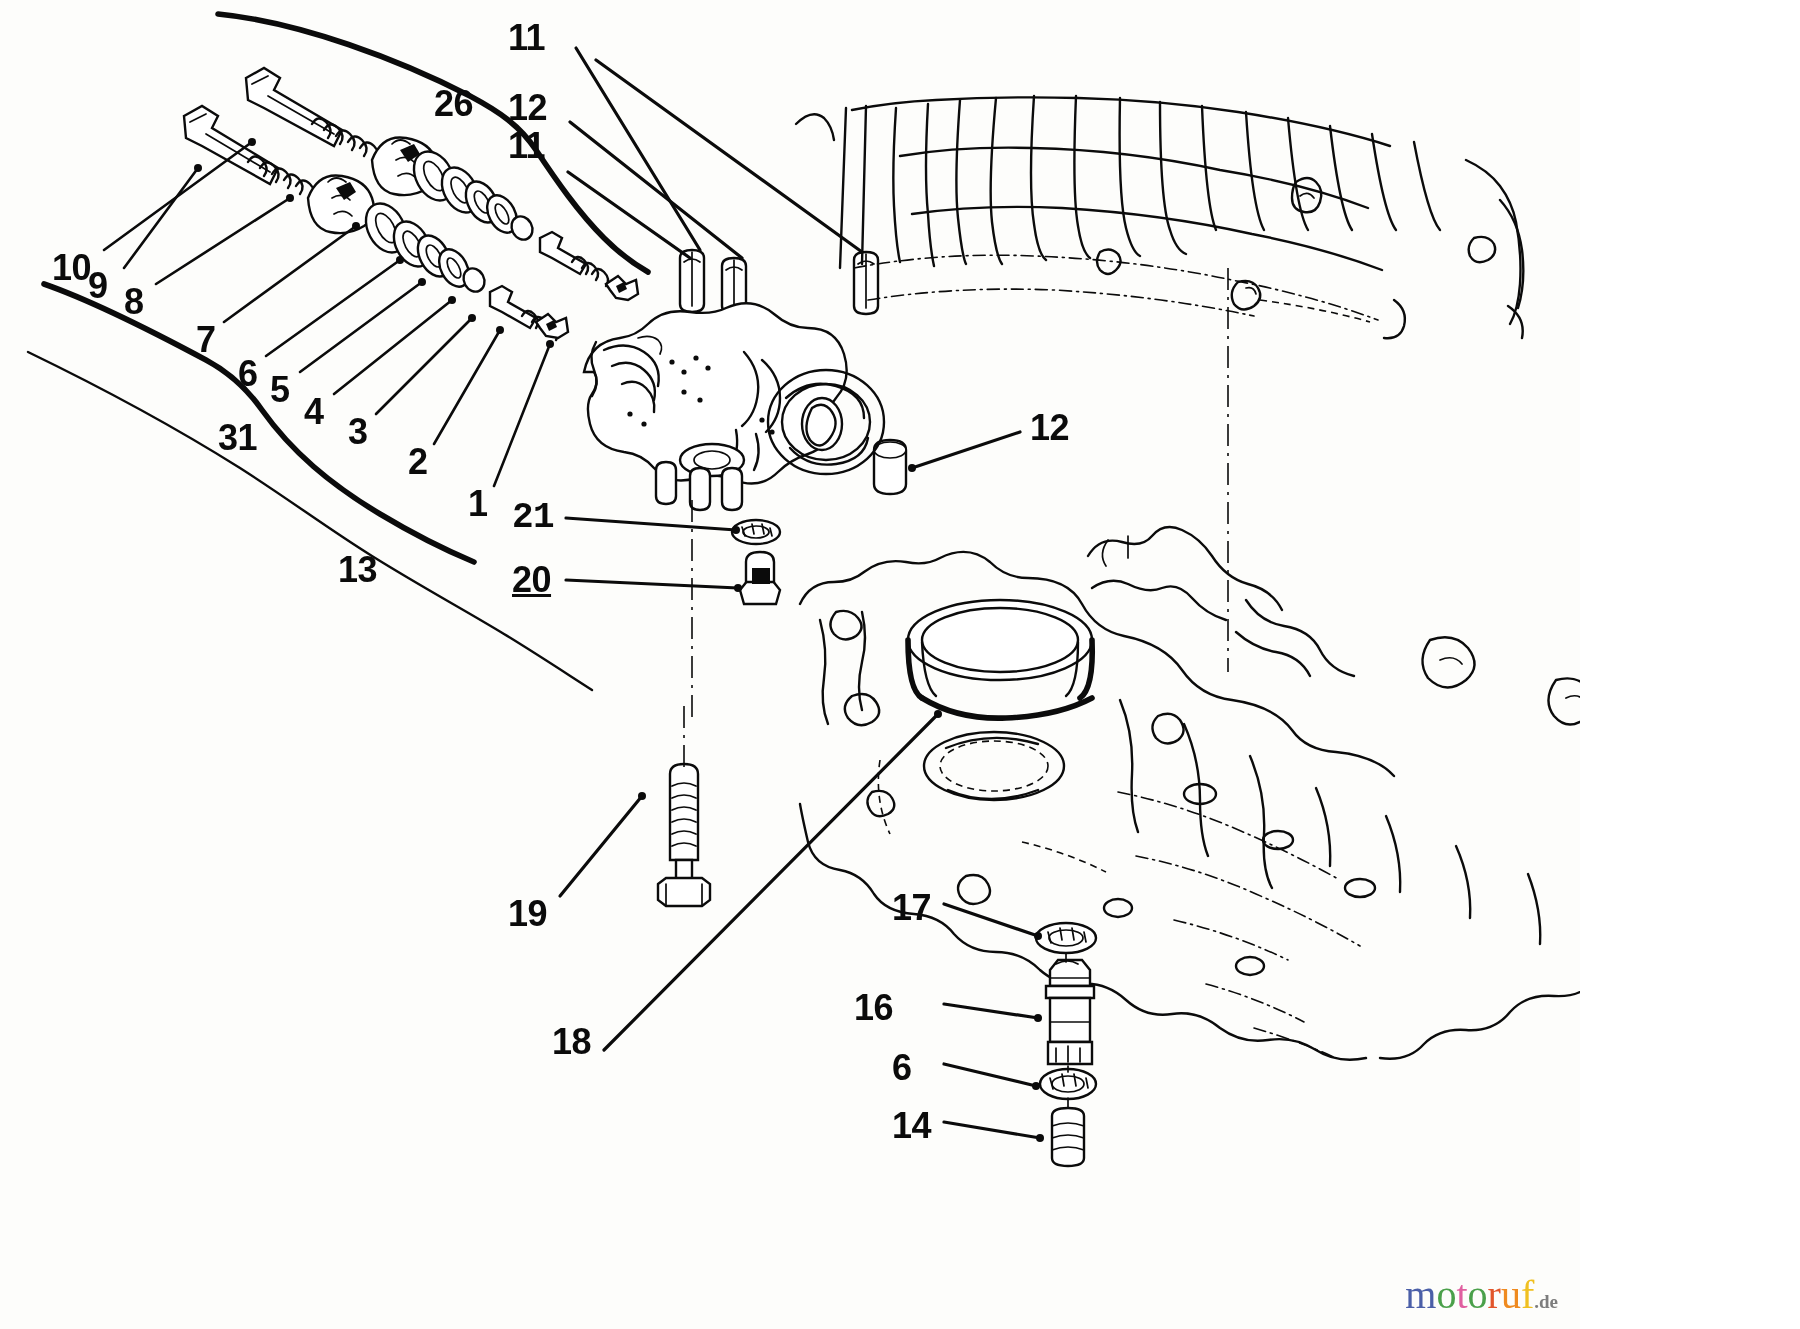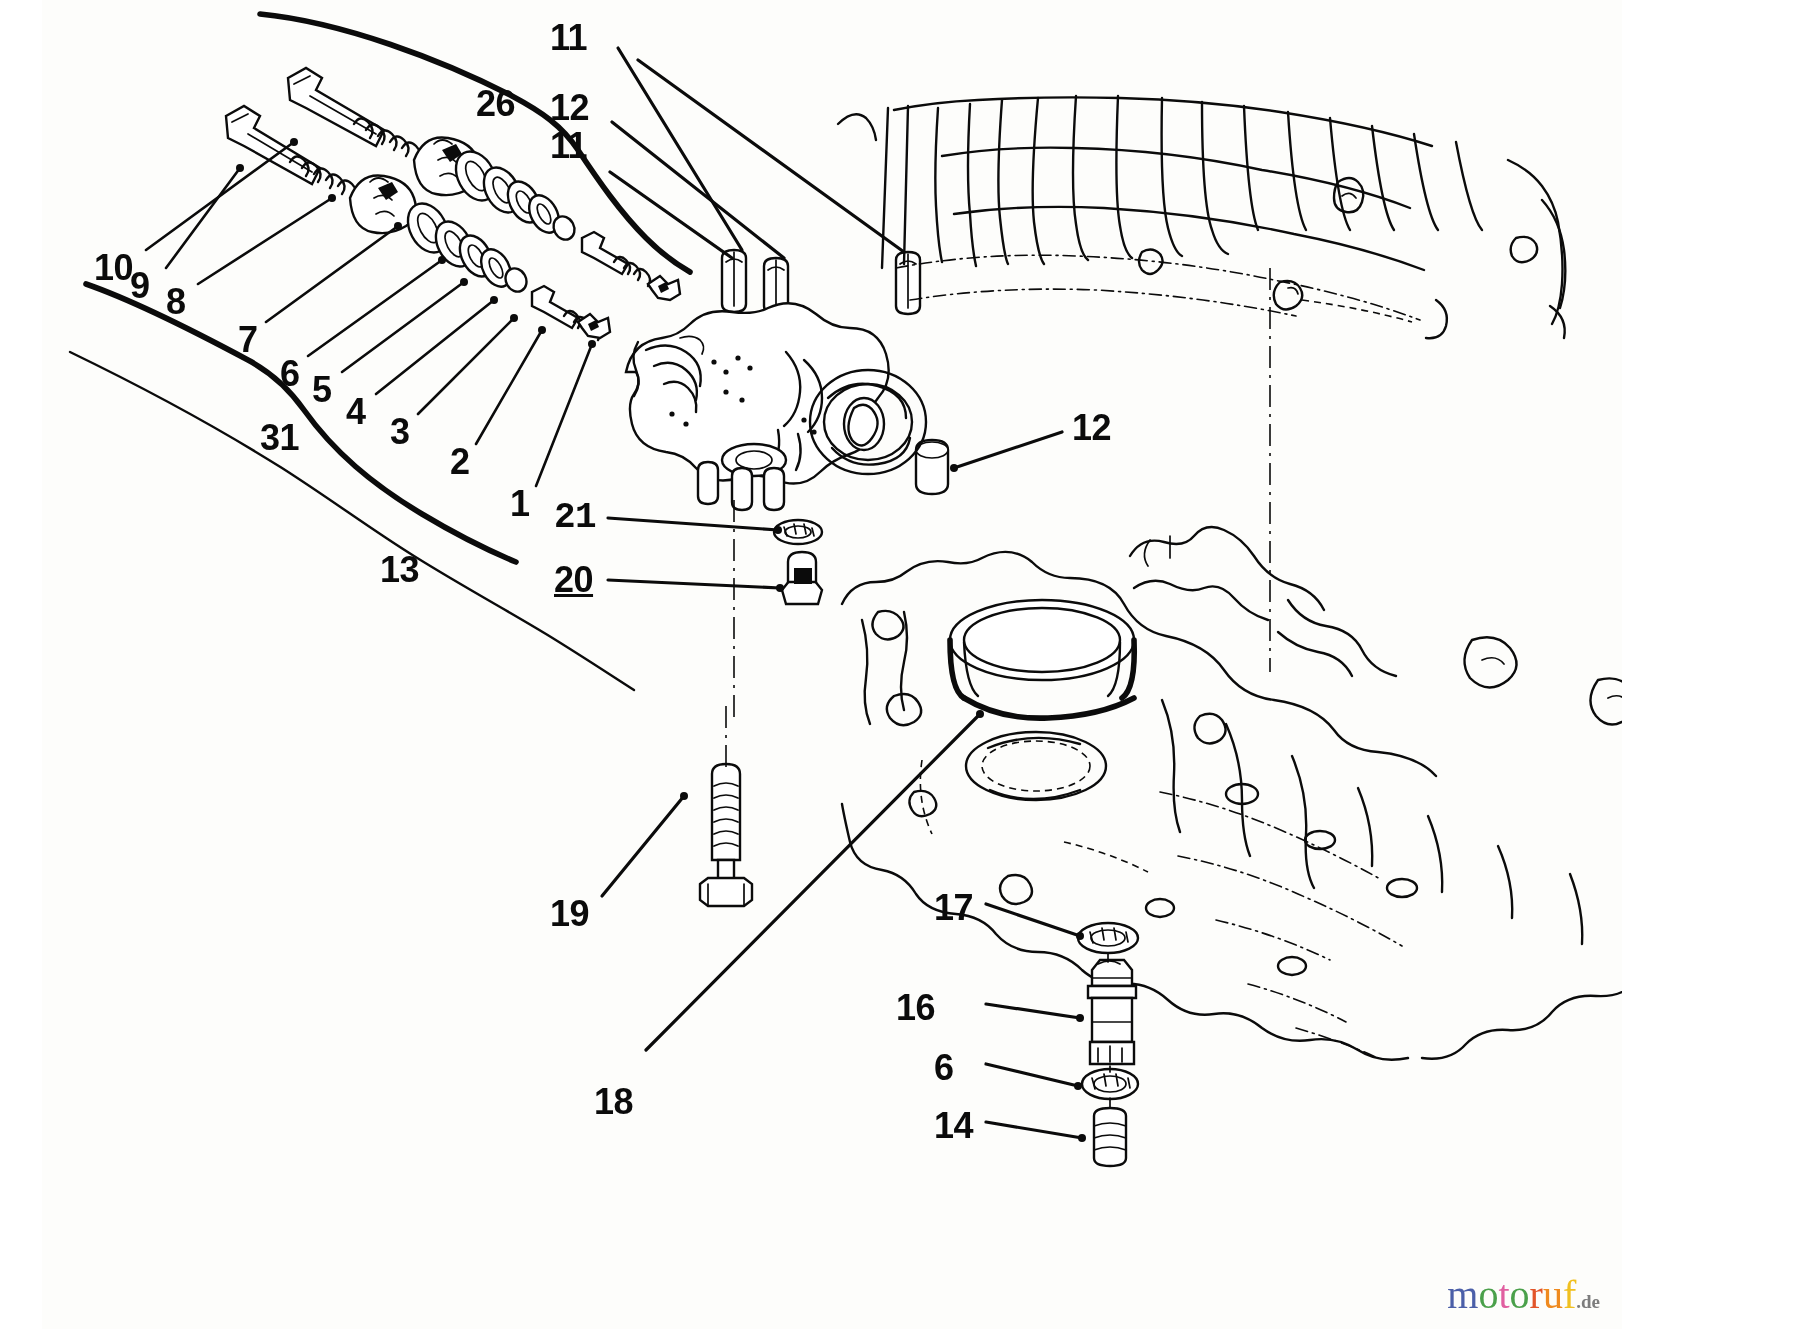--- a/index.html
+++ b/index.html
@@ -9,21 +9,20 @@
   }
   body {
     font-family: "Liberation Sans", sans-serif;
   }
   #page {
     position: relative;
     width: 1580px;
     height: 1329px;
     background: #fdfdfb;
     overflow: hidden;
-    margin-left: 42px;
   }
   #diagram-svg {
     position: absolute;
     left: 0;
     top: 0;
     width: 1800px;
     height: 1329px;
   }
   .callout-label {
     position: absolute;
@@ -495,21 +494,21 @@
   <div class="callout-label" style="left:304px; top:394px;">4</div>
   <div class="callout-label" style="left:348px; top:414px;">3</div>
   <div class="callout-label" style="left:408px; top:444px;">2</div>
   <div class="callout-label" style="left:468px; top:486px;">1</div>
   <div class="callout-label" style="left:218px; top:420px;">31</div>
   <div class="callout-label" style="left:338px; top:552px;">13</div>
   <div class="callout-label" style="left:512px; top:500px;font-family:Liberation Mono, monospace;">21</div>
   <div class="callout-label" style="left:512px; top:562px;text-decoration:underline;">20</div>
   <div class="callout-label" style="left:1030px;top:410px;">12</div>
   <div class="callout-label" style="left:508px; top:896px;">19</div>
-  <div class="callout-label" style="left:552px; top:1084px;">18</div>
+  <div class="callout-label" style="left:552px; top:1024px;">18</div>
   <div class="callout-label" style="left:892px; top:890px;">17</div>
   <div class="callout-label" style="left:854px; top:990px;">16</div>
   <div class="callout-label" style="left:892px; top:1050px;">6</div>
   <div class="callout-label" style="left:892px; top:1108px;">14</div>
 
   <div id="watermark">
     <span class="wm-ch" style="color:#4b5fa8">m</span><span class="wm-ch" style="color:#4aa04a">o</span><span class="wm-ch" style="color:#e05fa0">t</span><span class="wm-ch" style="color:#4aa04a">o</span><span class="wm-ch" style="color:#e2552a">r</span><span class="wm-ch" style="color:#ef8a1f">u</span><span class="wm-ch" style="color:#f0c020">f</span><span class="wm-tld" style="color:#7d7d7d">.de</span>
   </div>
 
 </div>

